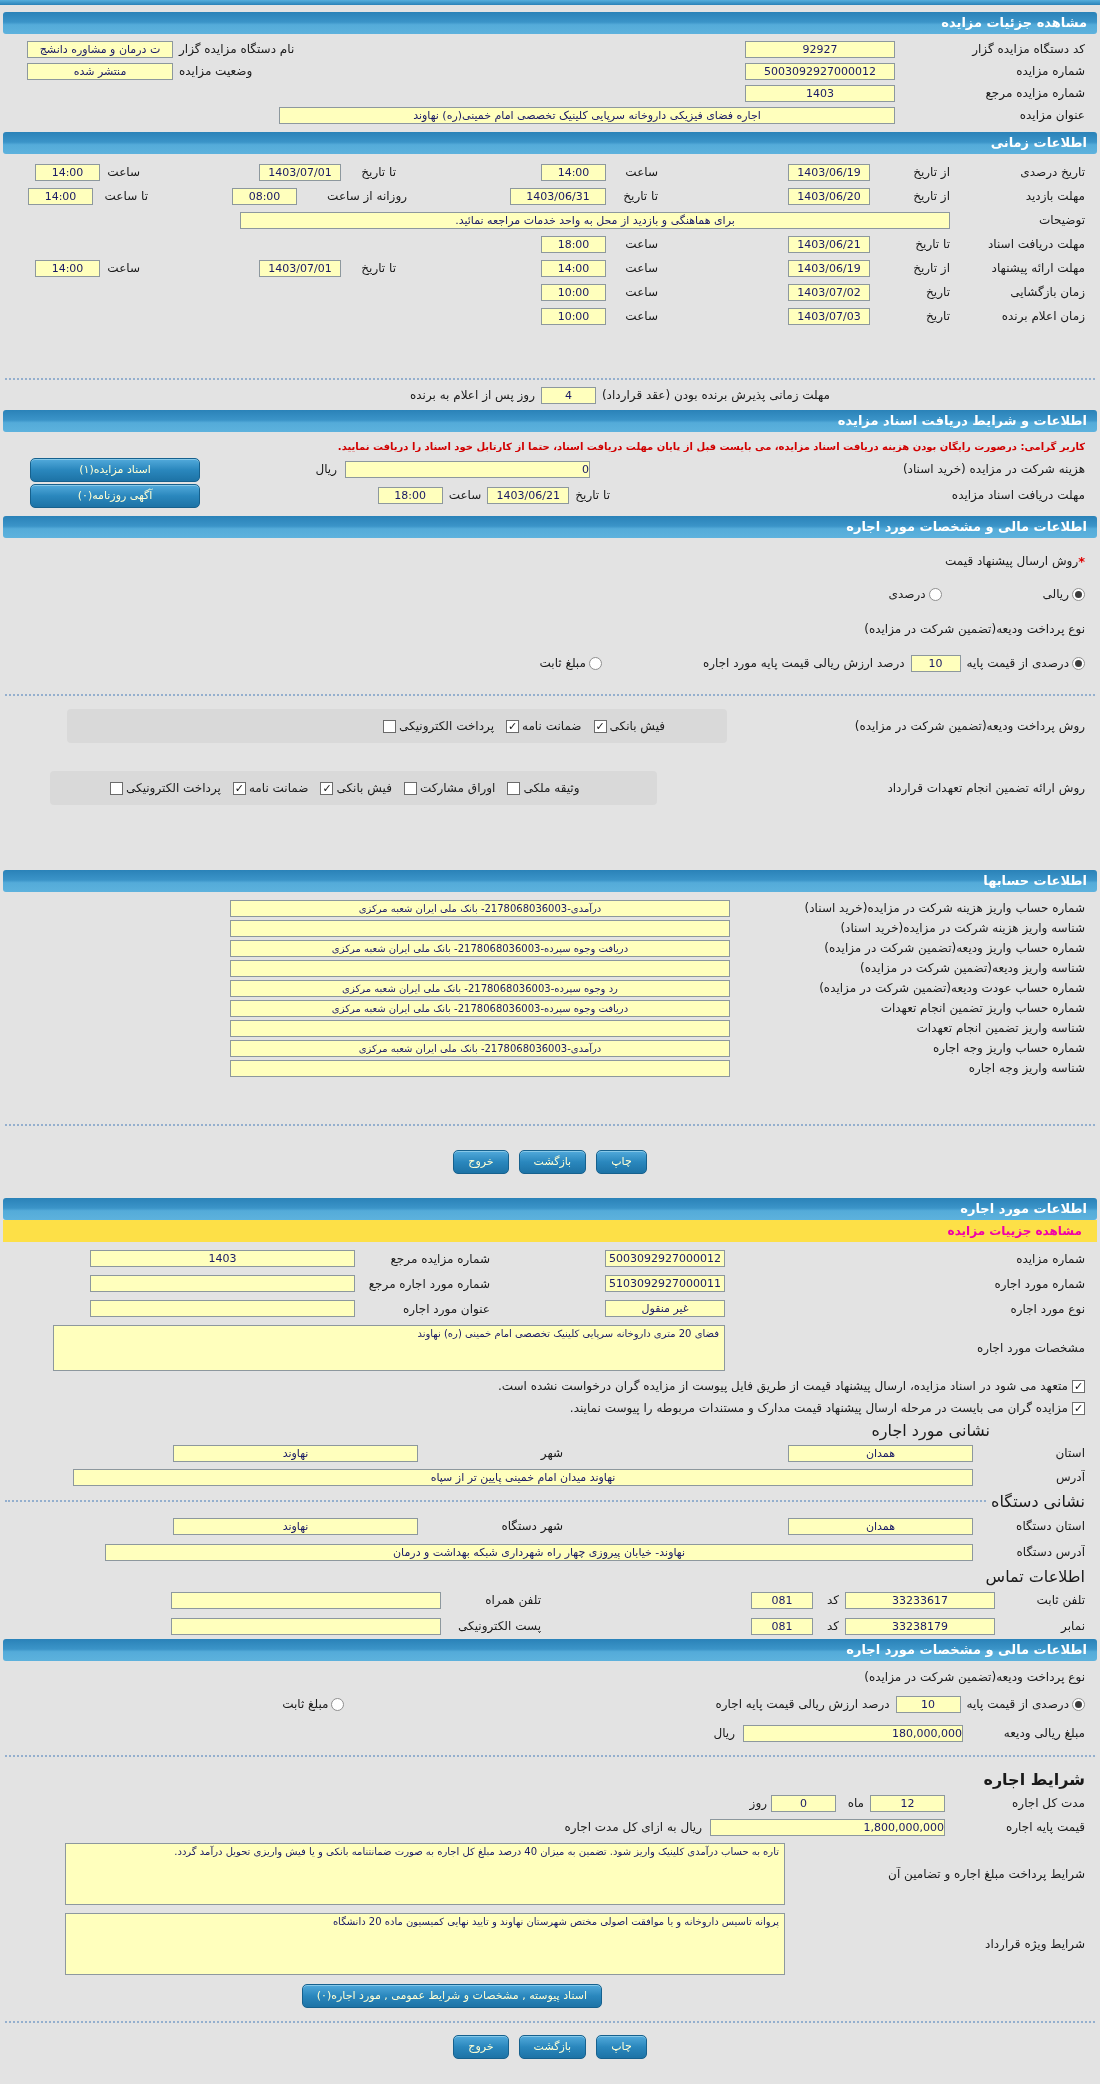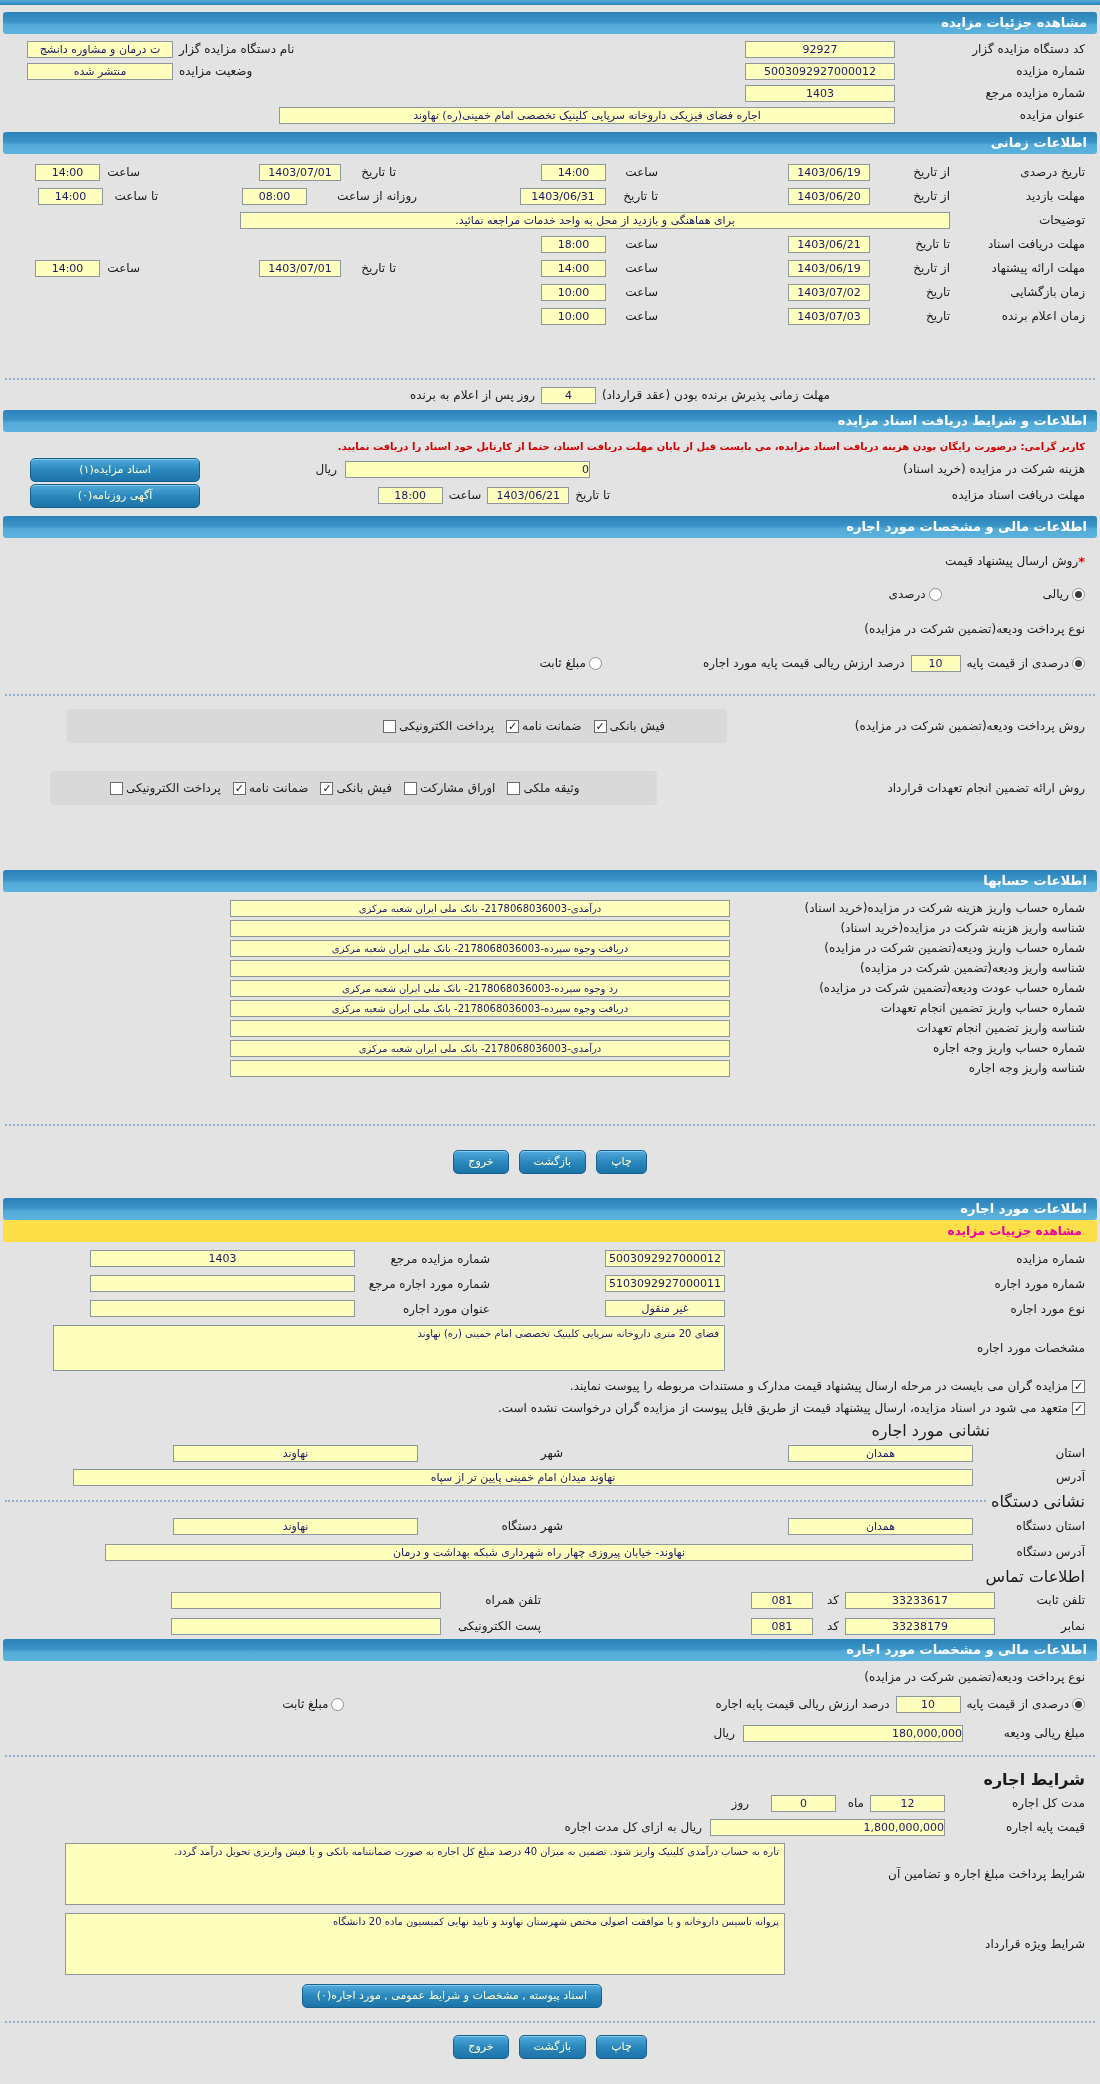--- a/index.html
+++ b/index.html
@@ -100,21 +100,21 @@
       <span class="sp" style="width:119px;"></span>
       <span class="lbl" style="width:40px;">ساعت</span>
       <div class="fld" style="width:65px;">14:00</div>
     </div>
     <div class="row" style="height:24px;">
       <span class="lbl" style="width:135px;">مهلت بازدید</span>
       <span class="lbl" style="width:80px;">از تاریخ</span>
       <div class="fld" style="width:82px;">1403/06/20</div>
       <span class="sp" style="width:130px;"></span>
       <span class="lbl" style="width:52px;">تا تاریخ</span>
-      <div class="fld" style="width:86px;text-align:center;">1403/06/31</div>
+      <div class="fld" style="width:96px;text-align:center;">1403/06/31</div>
       <span class="sp" style="width:103px;"></span>
       <span class="lbl" style="width:110px;">روزانه از ساعت</span>
       <div class="fld" style="width:65px;">08:00</div>
       <span class="sp" style="width:84px;"></span>
       <span class="lbl" style="width:55px;">تا ساعت</span>
       <div class="fld" style="width:65px;">14:00</div>
     </div>
     <div class="row" style="height:24px;">
       <span class="lbl" style="width:135px;">توضیحات</span>
       <div class="fld" style="width:710px;">برای هماهنگی و بازدید از محل به واحد خدمات مراجعه نمائید.</div>
@@ -335,25 +335,25 @@
       <span class="sp" style="width:115px;"></span>
       <span class="lbl" style="width:135px;">عنوان مورد اجاره</span>
       <div class="fld" style="width:265px;"></div>
     </div>
     <div class="row" style="height:54px;align-items:center;">
       <span class="lbl" style="width:360px;">مشخصات مورد اجاره</span>
       <div class="ta" style="width:672px;height:46px;">فضای 20 متری داروخانه سرپایی کلینیک تخصصی امام خمینی (ره) نهاوند</div>
     </div>
     <div class="row" style="height:22px;">
       <span class="cb on"></span>
+      <span class="lbl" style="padding-right:4px;">متعهد می شود در اسناد مزایده، ارسال پیشنهاد قیمت از طریق فایل پیوست از مزایده گران درخواست نشده است.</span>
+    </div>
+    <div class="row" style="height:22px;">
+      <span class="cb on"></span>
       <span class="lbl" style="padding-right:4px;">مزایده گران می بایست در مرحله ارسال پیشنهاد قیمت مدارک و مستندات مربوطه را پیوست نمایند.</span>
-    </div>
-    <div class="row" style="height:22px;">
-      <span class="cb on"></span>
-      <span class="lbl" style="padding-right:4px;">متعهد می شود در اسناد مزایده، ارسال پیشنهاد قیمت از طریق فایل پیوست از مزایده گران درخواست نشده است.</span>
     </div>
     <div class="row" style="height:22px;padding-right:110px;">
       <span class="grp">نشانی مورد اجاره</span>
     </div>
     <div class="row" style="height:24px;">
       <span class="lbl" style="width:112px;">استان</span>
       <div class="fld" style="width:185px;">همدان</div>
       <span class="sp" style="width:225px;"></span>
       <span class="lbl" style="width:95px;">شهر</span>
       <span class="sp" style="width:50px;"></span>
@@ -425,21 +425,21 @@
     <div class="dots"></div>
     <div style="height:10px;"></div>
     <div class="row" style="height:24px;">
       <span class="grp bold">شرایط اجاره</span>
     </div>
     <div class="row" style="height:24px;">
       <span class="lbl" style="width:140px;">مدت کل اجاره</span>
       <div class="fld" style="width:75px;">12</div>
       <span class="lbl" style="width:34px;padding-right:6px;">ماه</span>
       <div class="fld" style="width:65px;">0</div>
-      <span class="lbl" style="padding-right:22px;">روز</span>
+      <span class="lbl" style="padding-right:4px;">روز</span>
     </div>
     <div class="row" style="height:24px;">
       <span class="lbl" style="width:140px;">قیمت پایه اجاره</span>
       <div class="fld num" style="width:235px;">1,800,000,000</div>
       <span class="lbl" style="padding-right:8px;">ریال به ازای کل مدت اجاره</span>
     </div>
     <div class="row" style="height:70px;">
       <span class="lbl" style="width:300px;">شرایط پرداخت مبلغ اجاره و تضامین آن</span>
       <div class="ta" style="width:720px;height:62px;">تاره به حساب درآمدی کلینیک واریز شود. تضمین به میزان 40 درصد مبلغ کل اجاره به صورت ضمانتنامه بانکی و یا فیش واریزی تحویل درآمد گردد.</div>
     </div>

